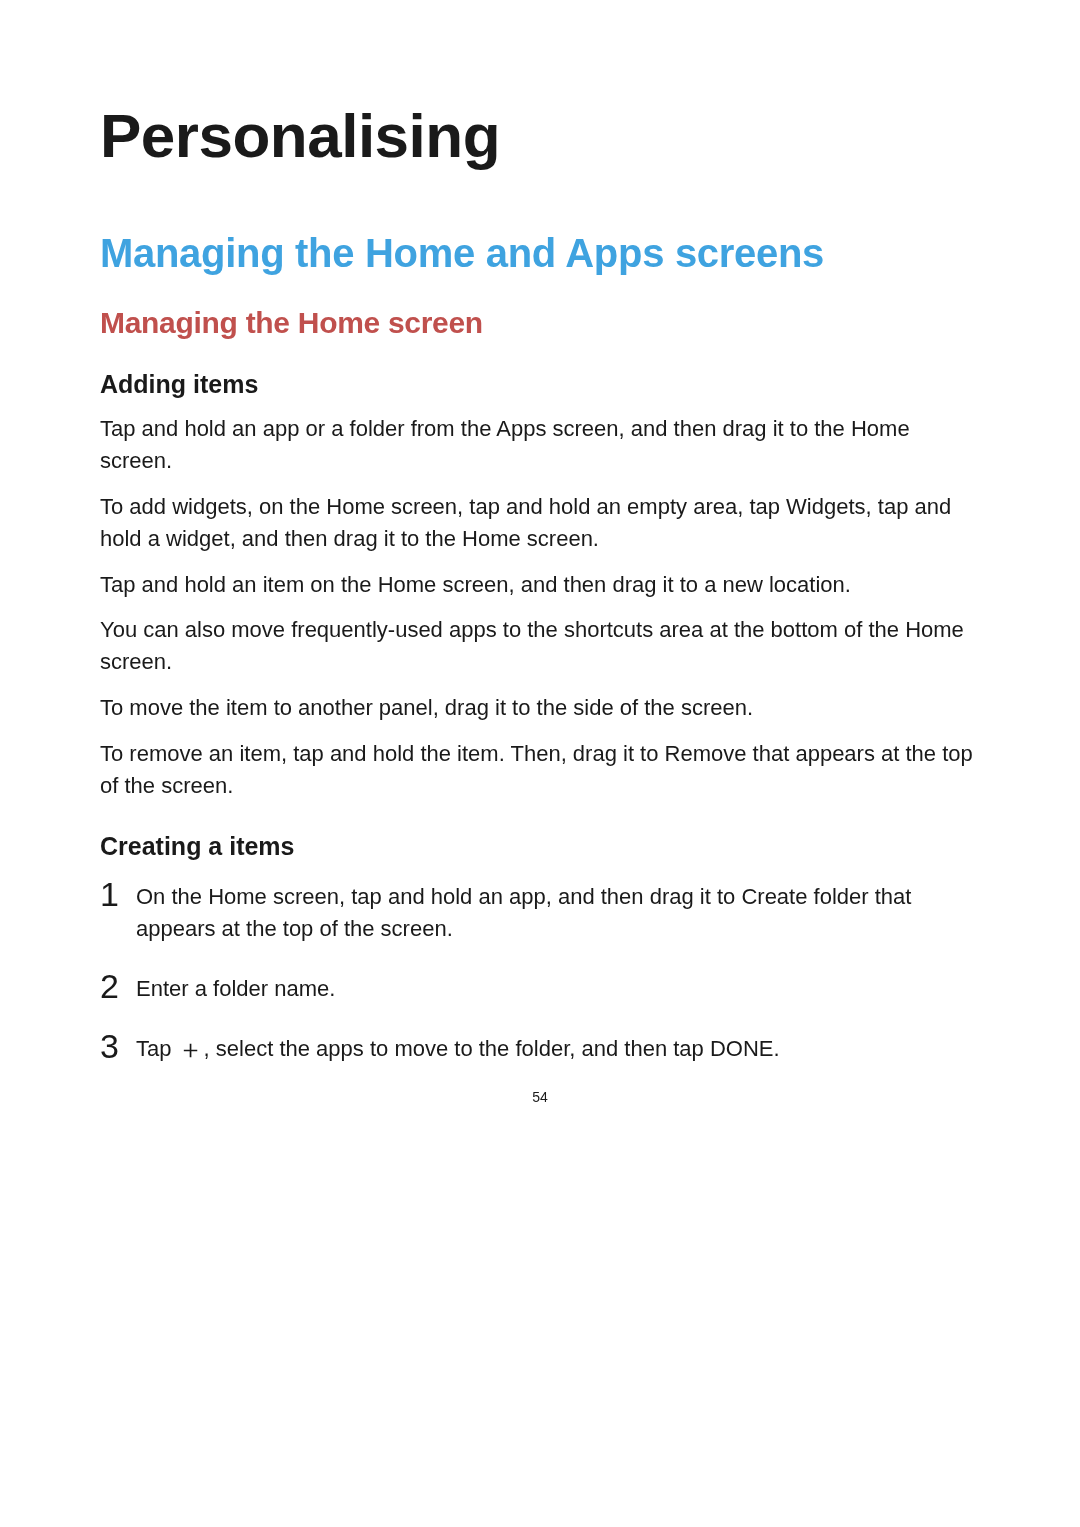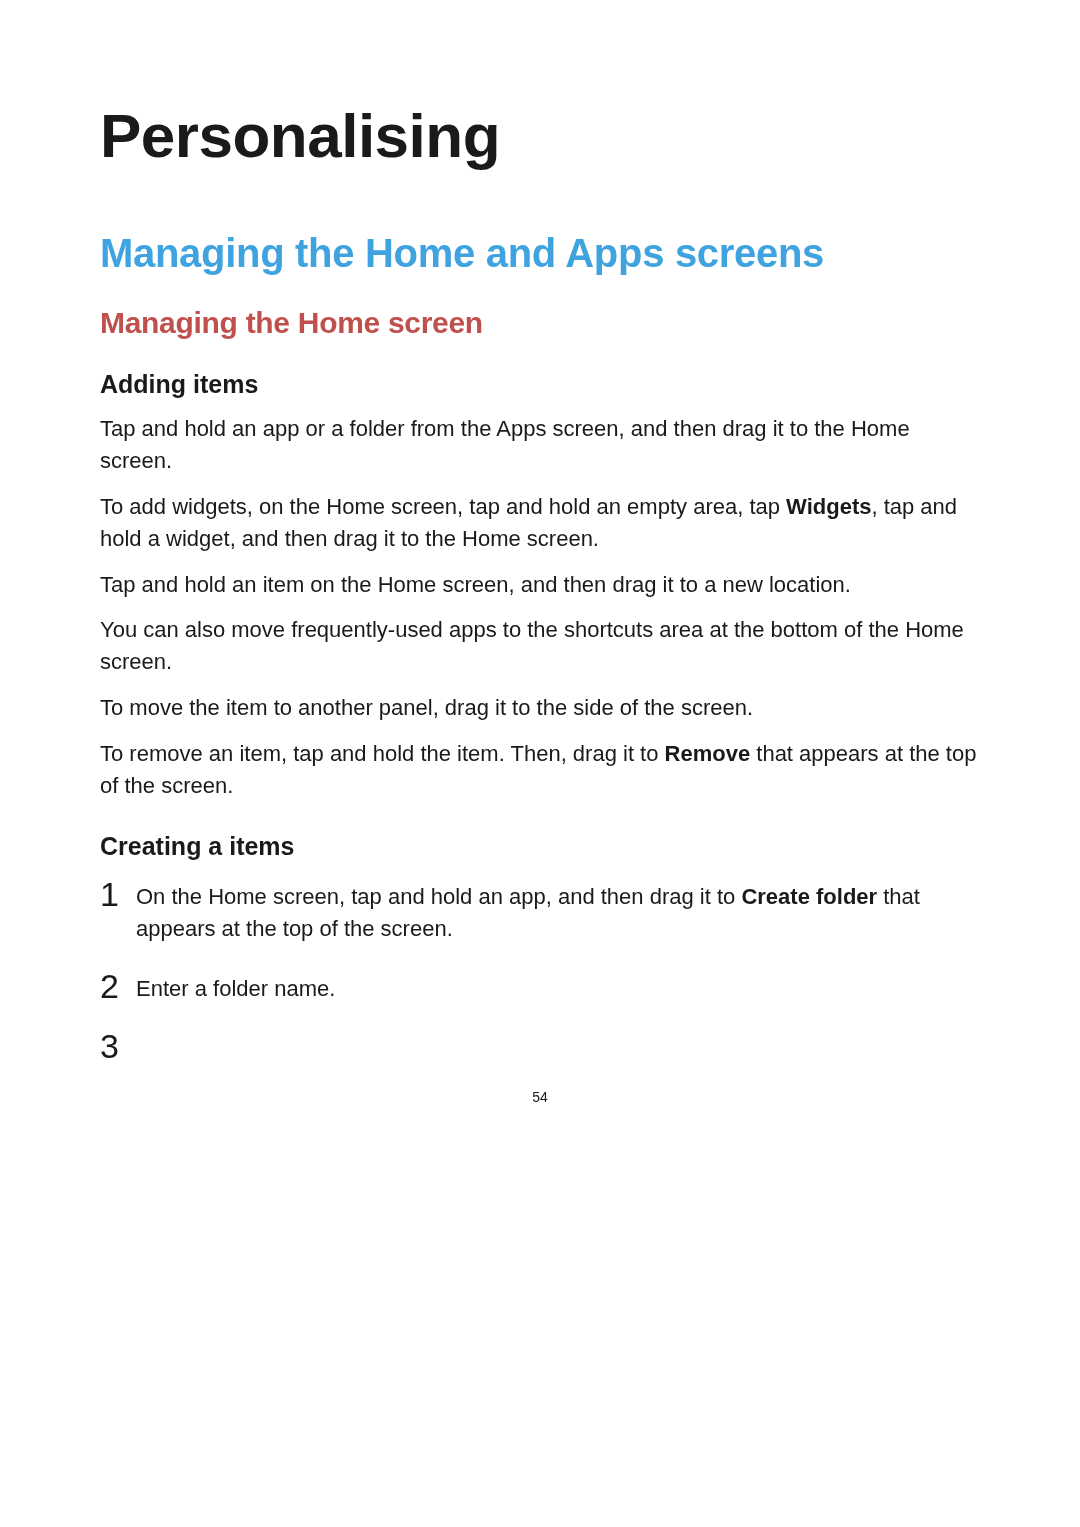--- a/index.html
+++ b/index.html
@@ -43,21 +43,21 @@
     color: #1a1a1a;
     margin: 30px 0 14px 0;
   }
   p.body {
     font-size: 22px;
     line-height: 1.45;
     margin: 0 0 14px 0;
     color: #1a1a1a;
   }
   .bold {
-    font-weight: 700;
+    font-weight: 400;
   }
   .steps {
     margin-top: 20px;
   }
   .step {
     display: flex;
     align-items: flex-start;
     margin-bottom: 28px;
   }
   .step-num {
@@ -125,18 +125,21 @@
       </div>
     </div>
 
     <div class="step">
       <div class="step-num">2</div>
       <div class="step-text">Enter a folder name.</div>
     </div>
 
     <div class="step">
       <div class="step-num">3</div>
+      <div class="step-text">
+        <span>Tap </span><span class="plus-icon">＋</span><span>, select the apps to move to the folder, and then tap </span><span class="bold">DONE</span><span>.</span>
+      </div>
     </div>
 
   </div>
 
   <div class="page-num">54</div>
 </div>
 
 </body></html>

